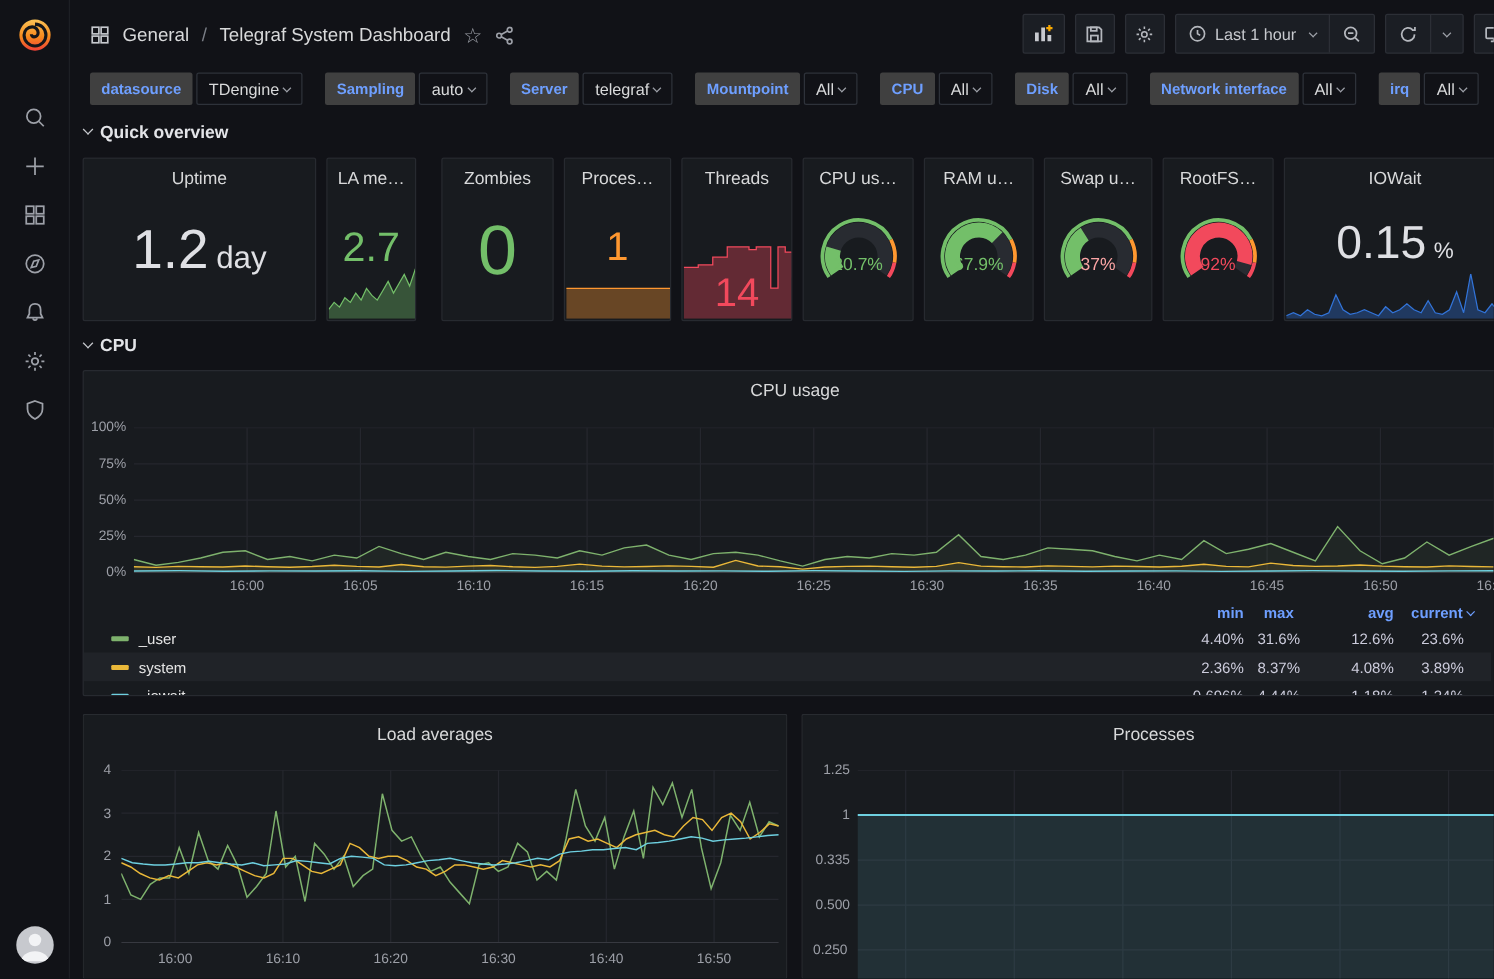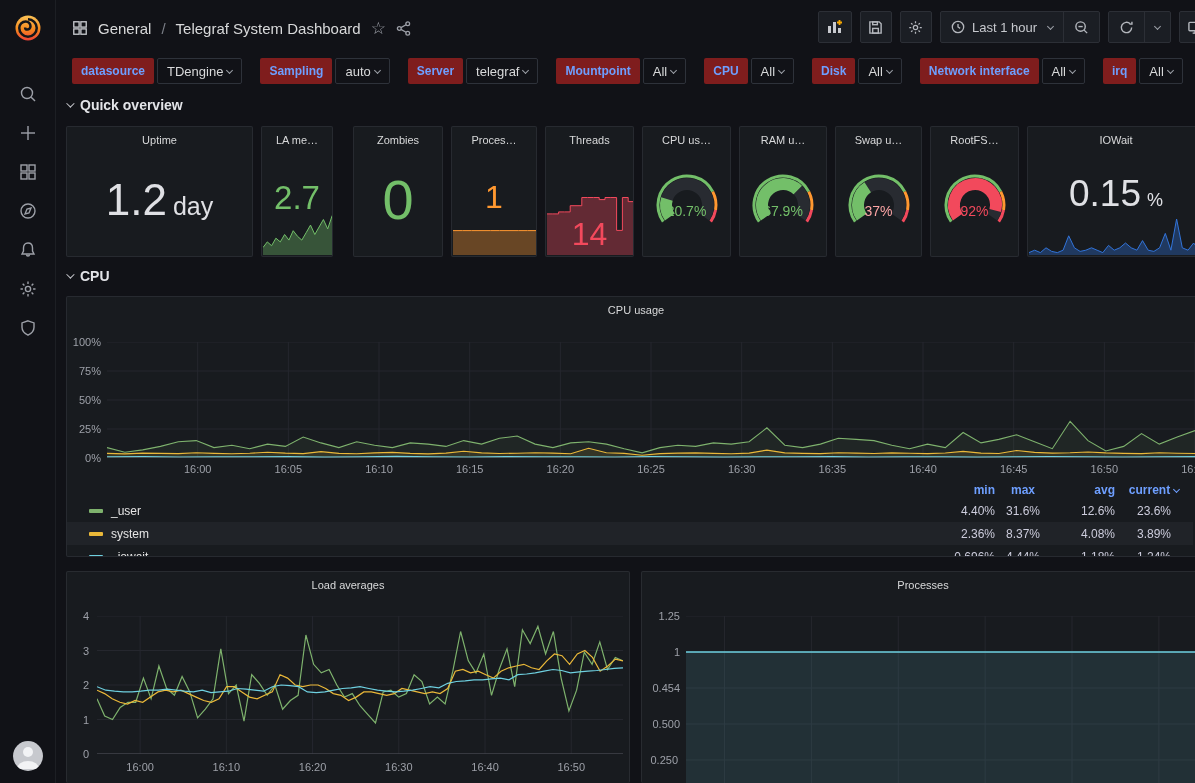--- a/index.html
+++ b/index.html
@@ -29,29 +29,29 @@
   .tb-group { display:flex; align-items:center; height:32px; background:#1b1e24; border:1px solid #2c2f36; border-radius:2px; }
   .tb-seg { height:100%; display:flex; align-items:center; gap:7px; padding:0 10px; cursor:pointer; color:#c7c9ce; font-size:13px; }
   .tb-seg + .tb-seg { border-left:1px solid #2c2f36; }
   .tb-seg svg { stroke:#b4b7bd; fill:none; stroke-width:1.5; }
 
   .chev { width:5px; height:5px; border-right:1.5px solid #9da0a8; border-bottom:1.5px solid #9da0a8; transform:rotate(45deg); display:inline-block; margin:0 0 2px 4px; }
 
   
   .filters { position:absolute; top:58px; left:16px; display:flex; align-items:center; gap:18px; }
   .fpair { display:flex; align-items:center; gap:3px; }
-  .flabel { height:26px; display:flex; align-items:center; padding:0 9px; background:#7f1d1d; border-radius:2px; color:#6e9fff; font-size:12px; font-weight:700; cursor:pointer; }
+  .flabel { height:26px; display:flex; align-items:center; padding:0 9px; background:#404040; border-radius:2px; color:#6e9fff; font-size:12px; font-weight:700; cursor:pointer; }
   .fvalue { height:26px; display:flex; align-items:center; padding:0 9px; background:#111217; border:1px solid #2e323a; border-radius:2px; color:#d8d9da; font-size:13px; cursor:pointer; }
 
   
   .sec-head { position:absolute; left:10px; display:flex; align-items:center; gap:8px; font-size:14px; font-weight:700; color:#e3e4e8; cursor:pointer; }
   .sec-chev { width:6px; height:6px; border-right:1.5px solid #c7c9ce; border-bottom:1.5px solid #c7c9ce; transform:rotate(45deg) translateY(-2px); }
 
   .panel { position:absolute; background:#181b1f; border:1px solid rgba(204,204,220,0.09); border-radius:2px; overflow:hidden; }
-  .p-title { position:absolute; top:7px; left:0; right:0; text-align:center; font-size:11px; font-weight:500; color:#d8d9da; cursor:pointer; white-space:nowrap; }
+  .p-title { position:absolute; top:7px; left:0; right:0; text-align:center; font-size:14px; font-weight:500; color:#d8d9da; cursor:pointer; white-space:nowrap; }
 
   
   .stat-big { position:absolute; left:0; right:0; display:flex; align-items:baseline; justify-content:center; gap:6px; }
   .spark { position:absolute; left:1px; right:1px; bottom:1px; }
   .gauge-wrap { position:absolute; left:50%; top:44px; transform:translateX(-50%); }
   .gauge-val { position:absolute; left:0; right:0; top:76px; text-align:center; font-size:14px; font-weight:500; }
 
   
   .plot { position:absolute; }
   .ylab { position:absolute; font-size:11px; color:#9da0a8; text-align:right; width:34px; }
@@ -525,21 +525,21 @@
         <div class="xlab" style="left: 418.033px; top: 189px;">16:40</div>
         <div class="xlab" style="left: 504.262px; top: 189px;">16:50</div>
       </div>
   </div>
 
   <div class="panel" style="left:585px;top:571px;width:564px;height:212px;border-bottom:none;">
     <div class="p-title">Processes</div>
     <div id="proc-yaxis">
         <div class="ylab" style="left: 2px; top: 38px; width: 36px;">1.25</div>
         <div class="ylab" style="left: 2px; top: 74.0024px; width: 36px;">1</div>
-        <div class="ylab" style="left: 2px; top: 110.005px; width: 36px;">0.454</div>
+        <div class="ylab" style="left: 2px; top: 110.005px; width: 36px;">0.335</div>
         <div class="ylab" style="left: 2px; top: 146.007px; width: 36px;">0.500</div>
         <div class="ylab" style="left: 0; top: 181.993px; width: 36px;">0.250</div>
       </div>
     <div class="plot" id="proc-chart" style="left:44px;top:44px;width:514px;height:168px;"><svg width="514" height="168">
           <line x1="38.55" y1="0" x2="38.55" y2="168" stroke="#25272e" stroke-width="1"></line>
           <line x1="125.416" y1="0" x2="125.416" y2="168" stroke="#25272e" stroke-width="1"></line>
           <line x1="212.28199999999998" y1="0" x2="212.28199999999998" y2="168" stroke="#25272e" stroke-width="1"></line>
           <line x1="299.14799999999997" y1="0" x2="299.14799999999997" y2="168" stroke="#25272e" stroke-width="1"></line>
           <line x1="386.014" y1="0" x2="386.014" y2="168" stroke="#25272e" stroke-width="1"></line>
           <line x1="472.88" y1="0" x2="472.88" y2="168" stroke="#25272e" stroke-width="1"></line>

